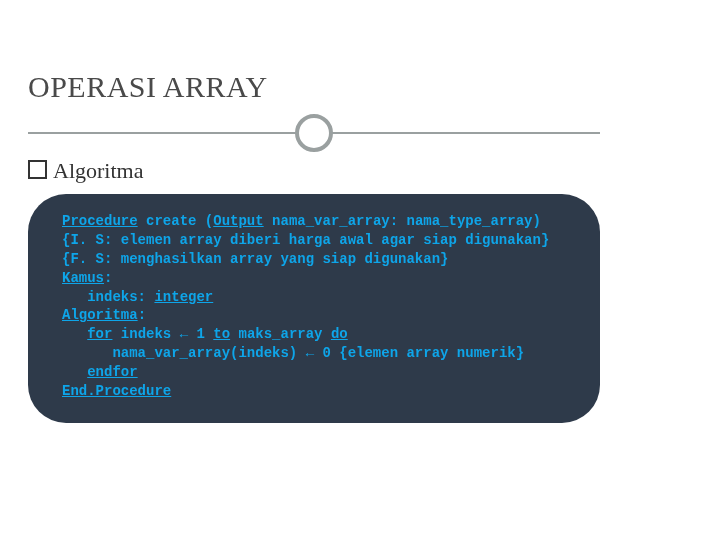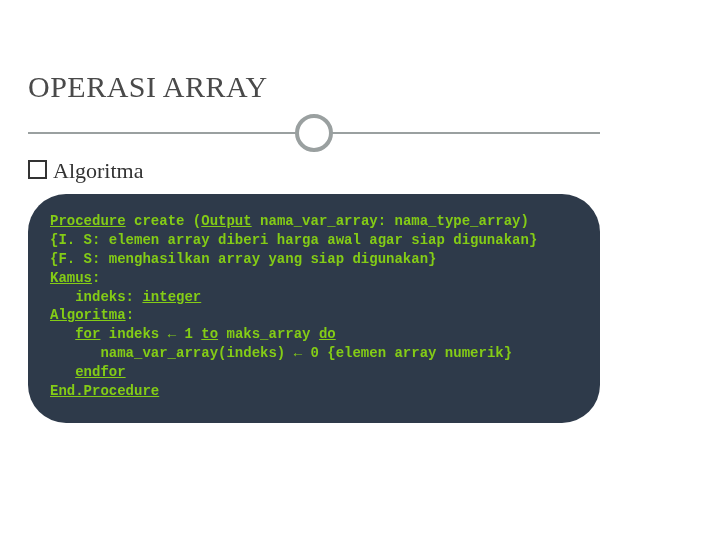--- a/index.html
+++ b/index.html
@@ -58,22 +58,22 @@
     display: inline-block;
     width: 15px;
     height: 15px;
     border: 2px solid #333;
     margin-right: 6px;
     vertical-align: -1px;
   }
   .code-panel {
     background: #2e3a4a;
     border-radius: 38px;
-    padding: 18px 22px 22px 22px;
-    color: #84cc16;
+    padding: 18px 22px 22px 34px;
+    color: #0ea5e9;
     font-family: "Courier New", Courier, monospace;
     font-size: 14px;
     line-height: 1.35;
     white-space: pre;
   }
   .code-panel b { font-weight: bold; }
   .code-line { display: block; }
   .u { text-decoration: underline; }
   .blk { height: 14px; }
 </style>

